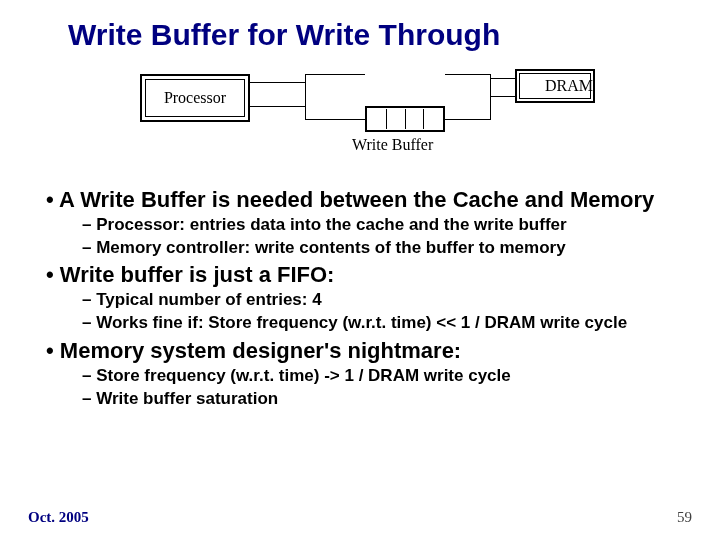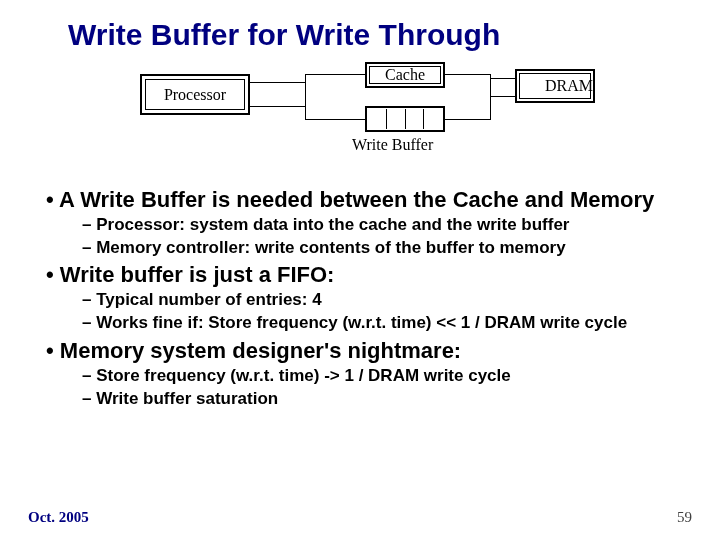--- a/index.html
+++ b/index.html
@@ -39,21 +39,21 @@
     font-size: 16px;
     text-align: center;
     display: flex;
     align-items: center;
     justify-content: center;
   }
   .inner {
     position: absolute;
     border: 1px solid #000;
   }
-  .box.processor { left: 50px; top: 12px; width: 110px; height: 41px; }
+  .box.processor { left: 50px; top: 12px; width: 110px; height: 48px; }
   .box.processor .inner { left:3px; right:3px; top:3px; bottom:3px; }
   .box.cache { left: 275px; top: 0px; width: 80px; height: 26px; }
   .box.cache .inner { left:2px; right:2px; top:2px; bottom:2px; }
   .box.dram { left: 425px; top: 7px; width: 80px; height: 34px; padding-left: 28px; }
   .box.dram .inner { left:2px; right:2px; top:2px; bottom:2px; }
   .fifo-wrap {
     position: absolute;
     left: 275px; top: 44px; width: 80px; height: 26px;
   }
   .fifo-outer {
@@ -131,24 +131,20 @@
 <div class="slide">
   <div class="title">Write Buffer for Write Through</div>
 
   <div class="diagram">
 
     <div class="box processor">
       <div class="inner"></div>
       <span class="txt">Processor</span>
     </div>
 
-    <div class="box cache">
-      <div class="inner"></div>
-      <span class="txt">Cache</span>
-    </div>
 
     <div class="box dram">
       <div class="inner"></div>
       <span class="txt">DRAM</span>
     </div>
 
     <div class="fifo-wrap">
       <div class="fifo-outer"></div>
       <div class="fifo-inner">
         <div class="fifo-cell"></div>
@@ -170,21 +166,21 @@
     <div class="hline" style="left:355px; top:12px; width:45px;"></div>
     <div class="hline" style="left:355px; top:57px; width:45px;"></div>
     <div class="vline" style="left:400px; top:12px; height:46px;"></div>
 
     <div class="hline" style="left:400px; top:16px; width:25px;"></div>
     <div class="hline" style="left:400px; top:34px; width:25px;"></div>
   </div>
 
   <div class="content">
     <div class="b1">A Write Buffer is needed between the Cache and Memory</div>
-    <div class="b2">Processor: system data into the cache and the write buffer</div>
+    <div class="b2">Processor: entries data into the cache and the write buffer</div>
     <div class="b2">Memory controller: write contents of the buffer to memory</div>
 
     <div class="b1">Write buffer is just a FIFO:</div>
     <div class="b2">Typical number of entries: 4</div>
     <div class="b2">Works fine if:  Store frequency (w.r.t. time) &lt;&lt; 1 / DRAM write cycle</div>
 
     <div class="b1">Memory system designer's nightmare:</div>
     <div class="b2">Store frequency (w.r.t. time)   -&gt;  1 / DRAM write cycle</div>
     <div class="b2">Write buffer saturation</div>
   </div>

